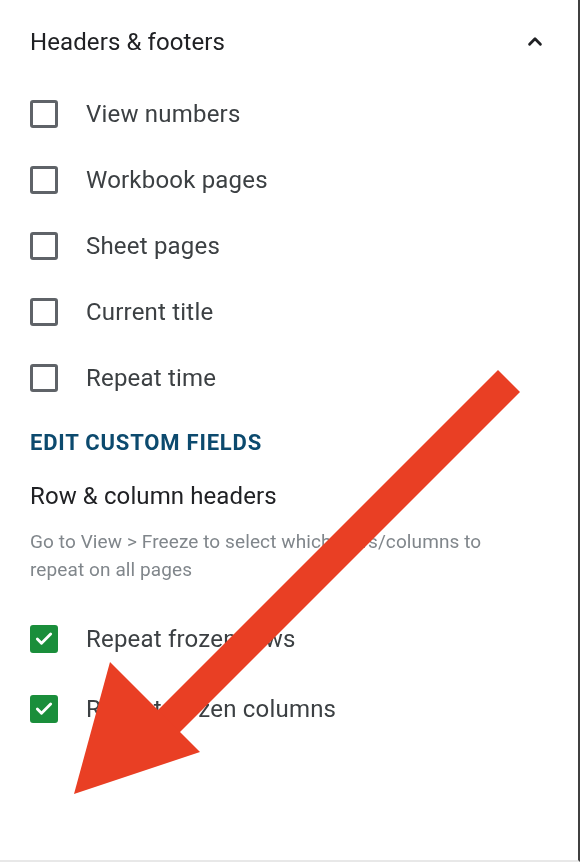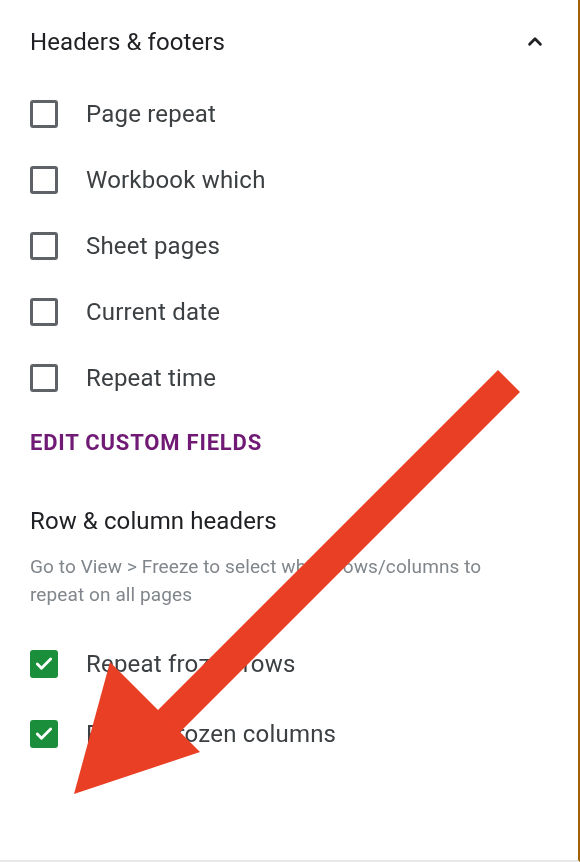--- a/index.html
+++ b/index.html
@@ -11,21 +11,21 @@
     font-family: Roboto, Arial, sans-serif;
     background: #fff;
     color: #202124;
     position: relative;
     overflow: hidden;
   }
   .panel {
     width: 100%;
     height: 100%;
     padding: 28px 30px 30px 30px;
-    border-right: 2px solid #a16207;
+    border-right: 2px solid #404040;
     border-bottom: 2px solid #e8e8e8;
     position: relative;
   }
   .section-header {
     display: flex;
     align-items: center;
     justify-content: space-between;
     cursor: pointer;
   }
   .section-title {
@@ -66,26 +66,26 @@
   .checkbox.checked svg { display:block; }
   .option-label {
     font-size: 24px;
     color: #3c4043;
     letter-spacing: 0.2px;
   }
   .edit-link {
     margin-top: 10px;
     font-size: 22px;
     font-weight: 700;
-    color: #701a75;
+    color: #0c4a6e;
     letter-spacing: 0.8px;
     cursor: pointer;
   }
   .sub-section-title {
-    margin-top: 52px;
+    margin-top: 27px;
     font-size: 24px;
     color: #202124;
     letter-spacing: 0.1px;
   }
   .hint {
     margin-top: 18px;
     font-size: 19px;
     color: #80868b;
     line-height: 1.45;
     letter-spacing: 0.1px;
@@ -115,33 +115,33 @@
     <span class="chevron">
       <svg width="26" height="26" viewBox="0 0 24 24">
           <path d="M7 14l5-5 5 5" fill="none" stroke="#202124" stroke-width="2.6" stroke-linecap="round" stroke-linejoin="round"></path>
         </svg>
     </span>
   </div>
 
   <div class="options">
     <div class="option-row">
       <span class="checkbox"></span>
-      <span class="option-label">Page repeat</span>
+      <span class="option-label">View numbers</span>
     </div>
     <div class="option-row">
       <span class="checkbox"></span>
-      <span class="option-label">Workbook which</span>
+      <span class="option-label">Workbook pages</span>
     </div>
     <div class="option-row">
       <span class="checkbox"></span>
       <span class="option-label">Sheet pages</span>
     </div>
     <div class="option-row">
       <span class="checkbox"></span>
-      <span class="option-label">Current date</span>
+      <span class="option-label">Current title</span>
     </div>
     <div class="option-row">
       <span class="checkbox"></span>
       <span class="option-label">Repeat time</span>
     </div>
   </div>
 
   <div class="edit-link">EDIT CUSTOM FIELDS</div>
 
   <div class="sub-section-title">Row &amp; column headers</div>

